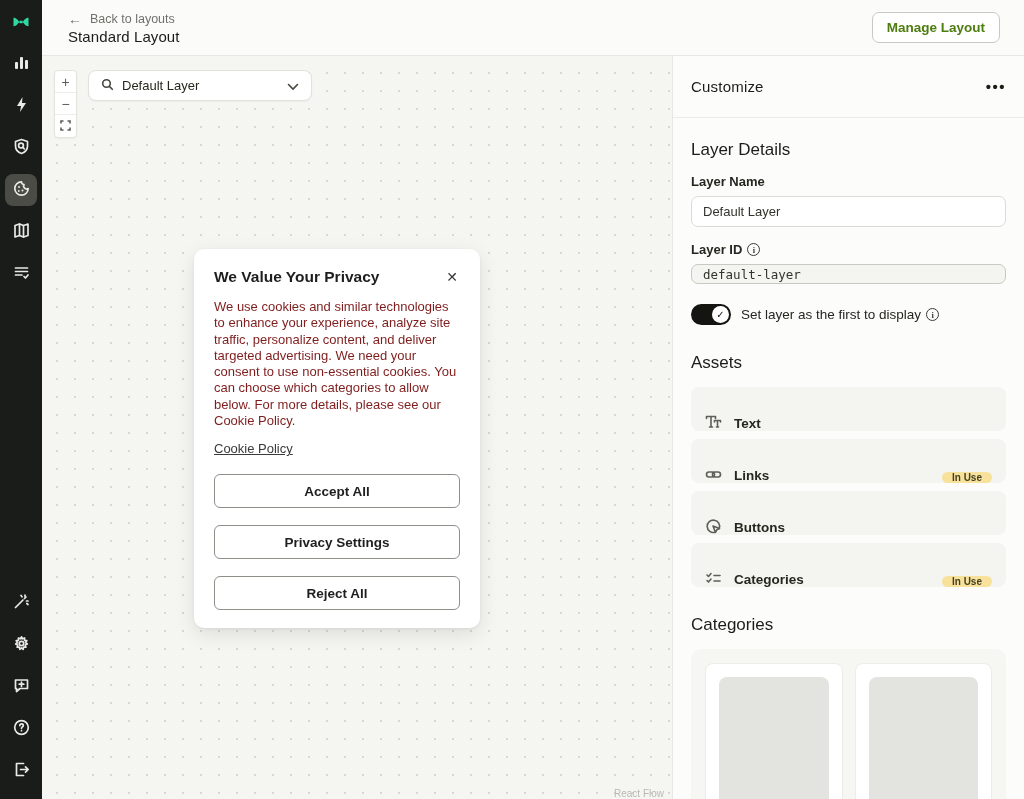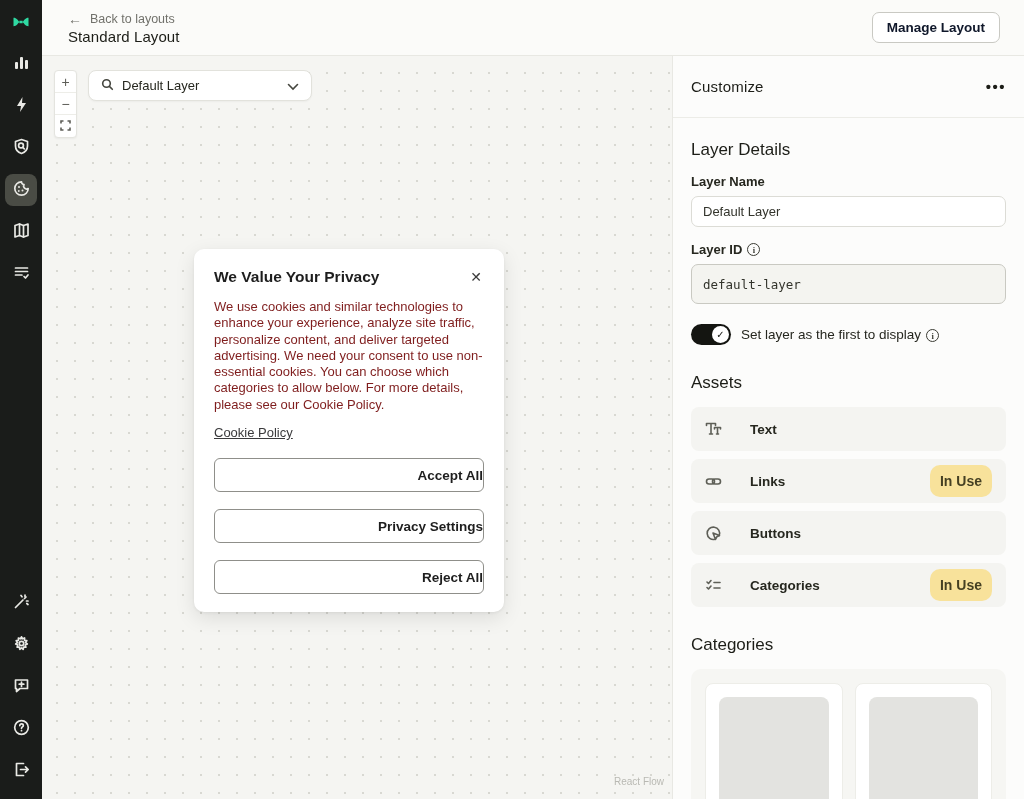--- a/index.html
+++ b/index.html
@@ -16,64 +16,64 @@
   .rail-btn svg { width:17px; height:17px; stroke:#E9E9E5; fill:none; stroke-width:1.7; stroke-linecap:round; stroke-linejoin:round; }
   .rail-btn svg .fill { fill:#E9E9E5; stroke:none; }
 
   
   .main { flex:1; display:flex; flex-direction:column; min-width:0; }
   .topbar { height:56px; background:#FBFBF9; border-bottom:1px solid #E8E8E3; display:flex; align-items:center; justify-content:space-between; padding:0 24px 0 26px; flex:0 0 56px; }
   .topbar-left { display:flex; flex-direction:column; gap:2px; padding-top:2px; }
   .back-link { display:flex; align-items:center; gap:8px; color:#71716B; font-size:12.5px; cursor:pointer; }
   .back-arrow { font-size:14px; line-height:1; }
   .page-title { font-size:15px; font-weight:normal; color:#1C1D17; letter-spacing:.1px; }
-  .manage-btn { background:#FFFFFF; border:1px solid #C9C9C3; border-radius:7px; padding:7px 14px; font-size:13.5px; font-weight:bold; color:#0f172a; cursor:pointer; font-family:inherit; }
+  .manage-btn { background:#FFFFFF; border:1px solid #C9C9C3; border-radius:7px; padding:7px 14px; font-size:13.5px; font-weight:bold; color:#4d7c0f; cursor:pointer; font-family:inherit; }
 
   .workrow { flex:1; display:flex; min-height:0; }
 
   
   .canvas { position:relative; flex:1; background-color:#F5F5F2; background-image:radial-gradient(#D8D8D2 1px, transparent 1.1px); background-size:18px 18px; background-position:6px 8px; overflow:hidden; }
   .zoom-controls { position:absolute; left:12px; top:14px; width:23px; background:#FFFFFF; border:1px solid #E4E4DF; border-radius:4px; box-shadow:0 1px 2px rgba(0,0,0,.05); display:flex; flex-direction:column; }
   .zoom-btn { height:22px; display:flex; align-items:center; justify-content:center; font-size:14px; color:#5E5E58; cursor:pointer; border-bottom:1px solid #EDEDE8; background:transparent; border-left:none; border-right:none; border-top:none; }
   .zoom-btn:last-child { border-bottom:none; }
   .zoom-btn svg { width:11px; height:11px; stroke:#5E5E58; fill:none; stroke-width:1.6; }
   .layer-select { position:absolute; left:46px; top:14px; width:224px; height:31px; background:#FFFFFF; border:1px solid #E2E2DC; border-radius:8px; box-shadow:0 1px 2px rgba(0,0,0,.04); display:flex; align-items:center; padding:0 12px; gap:8px; cursor:pointer; }
   .layer-select svg { stroke:#45463F; fill:none; stroke-width:1.6; stroke-linecap:round; }
   .layer-select-label { flex:1; font-size:13px; color:#26271F; }
-  .attribution { position:absolute; right:8px; bottom:12px; font-size:10px; color:#B9B9B3; }
-
-  
-  .consent { position:absolute; left:152px; top:193px; width:310px; background:#FFFFFF; border-radius:10px; box-shadow:0 6px 20px rgba(0,0,0,.10), 0 1px 3px rgba(0,0,0,.06); padding:19px 20px 18px; }
+  .attribution { position:absolute; right:8px; bottom:0; font-size:10px; color:#B9B9B3; }
+
+  
+  .consent { position:absolute; left:152px; top:193px; width:286px; background:#FFFFFF; border-radius:10px; box-shadow:0 6px 20px rgba(0,0,0,.10), 0 1px 3px rgba(0,0,0,.06); padding:19px 20px 18px; }
   .consent-head { display:flex; align-items:flex-start; justify-content:space-between; }
   .consent-title { font-size:15.5px; font-weight:bold; color:#1E1E1E; }
   .consent-close { font-size:14px; color:#3A3A3A; cursor:pointer; line-height:1; padding:2px; }
   .consent-body { margin-top:13px; font-size:13px; line-height:16.3px; color:#7f1d1d; }
   .consent-link { display:inline-block; margin-top:12px; font-size:13px; color:#3A3A3C; text-decoration:underline; cursor:pointer; }
   .consent-actions { margin-top:17px; display:flex; flex-direction:column; gap:17px; }
-  .consent-btn { height:34px; width:100%; background:#FFFFFF; border:1px solid #8F8F8A; border-radius:6px; font-size:13.5px; font-weight:bold; color:#1E1E1E; cursor:pointer; font-family:inherit;text-align:right; }
+  .consent-btn { height:34px; width:100%; background:#FFFFFF; border:1px solid #8F8F8A; border-radius:6px; font-size:13.5px; font-weight:bold; color:#1E1E1E; cursor:pointer; font-family:inherit; }
 
   
   .panel { width:352px; flex:0 0 352px; background:#FCFCFB; border-left:1px solid #E8E8E3; display:flex; flex-direction:column; overflow:hidden; }
   .panel-head { height:62px; border-bottom:1px solid #ECECE7; display:flex; align-items:center; justify-content:space-between; padding:0 18px; flex:0 0 62px; }
   .panel-title { font-size:15px; color:#1C1D17; letter-spacing:.2px; }
   .panel-menu { font-size:15px; font-weight:bold; letter-spacing:1.5px; color:#1C1D17; cursor:pointer; }
   .panel-scroll { padding:22px 18px 0; overflow:hidden; }
   .section-h { font-size:17px; color:#1C1D17; margin-bottom:14px; }
   .field-label { display:flex; align-items:center; gap:5px; font-size:13px; font-weight:bold; color:#26271F; margin-bottom:7px; }
   .info-icon { width:13px; height:13px; border:1.2px solid #3A3B33; border-radius:50%; display:inline-flex; align-items:center; justify-content:center; font-size:8.5px; font-weight:bold; color:#3A3B33; font-family:"Liberation Serif",serif; }
   .text-input { width:100%; height:31px; background:#FFFFFF; border:1px solid #DCDCD6; border-radius:7px; padding:0 11px; font-size:13px; color:#33342C; font-family:inherit; margin-bottom:15px; }
-  .mono-input { width:100%; height:40px; background:#F4F4F0; border:1px solid #C9C9C2; border-radius:7px; padding:0 11px; font-size:12.5px; color:#33342C; font-family:"DejaVu Sans Mono",monospace; margin-bottom:20px; }
+  .mono-input { width:100%; height:20px; background:#F4F4F0; border:1px solid #C9C9C2; border-radius:7px; padding:0 11px; font-size:12.5px; color:#33342C; font-family:"DejaVu Sans Mono",monospace; margin-bottom:20px; }
   .toggle-row { display:flex; align-items:center; gap:10px; margin-bottom:28px; }
   .toggle { width:40px; height:21px; background:#141511; border-radius:11px; position:relative; cursor:pointer; flex:0 0 40px; }
   .toggle-knob { position:absolute; right:2px; top:2px; width:17px; height:17px; background:#FFFFFF; border-radius:50%; display:flex; align-items:center; justify-content:center; font-size:10px; color:#141511; }
-  .toggle-label { font-size:13.5px; color:#26271F; display:flex; align-items:flex-end; gap:5px; }
-  .asset-row { display:flex; align-items:center; gap:28px; background:#F4F4F1; border-radius:8px; height:44px; padding:0 14px; margin-bottom:8px; cursor:pointer; }
+  .toggle-label { font-size:13.5px; color:#26271F; display:flex; align-items:center; gap:5px; }
+  .asset-row { display:flex; align-items:flex-end; gap:12px; background:#F4F4F1; border-radius:8px; height:44px; padding:0 14px; margin-bottom:8px; cursor:pointer; }
   .asset-icon svg { width:17px; height:17px; stroke:#5E5F57; fill:none; stroke-width:1.6; stroke-linecap:round; stroke-linejoin:round; display:block; }
   .asset-label { font-size:13.5px; font-weight:bold; color:#26271F; flex:1; }
-  .badge { background:#F8E29B; color:#454023; font-size:14px; font-weight:bold; border-radius:10px; padding:8px 10px; }
+  .badge { background:#F8E29B; color:#454023; font-size:10px; font-weight:bold; border-radius:10px; padding:0 10px; }
   .assets-wrap { margin-bottom:28px; }
   .appearance-card { background:#F6F6F3; border-radius:10px; padding:14px 14px 0; }
   .appearance-sub { font-size:14.5px; color:#26271F; margin-bottom:13px; }
   .pos-grid { display:flex; gap:12px; }
   .pos-option { flex:1; background:#FFFFFF; border:1px solid #EDEDE8; border-radius:8px; height:150px; padding:13px 13px 0; cursor:pointer; }
   .pos-screen { position:relative; background:#E3E3E0; border-radius:8px; width:100%; height:100%; }
 </style>
 </head>
 <body>
 

